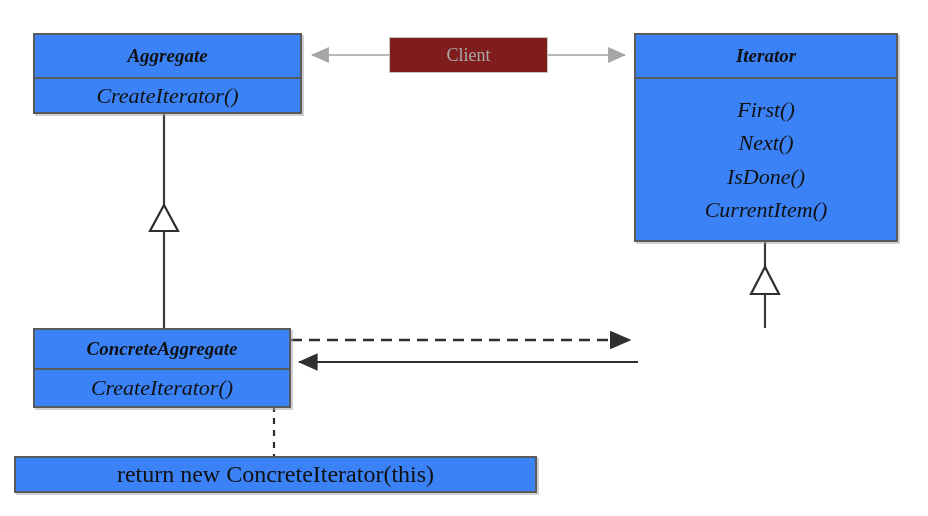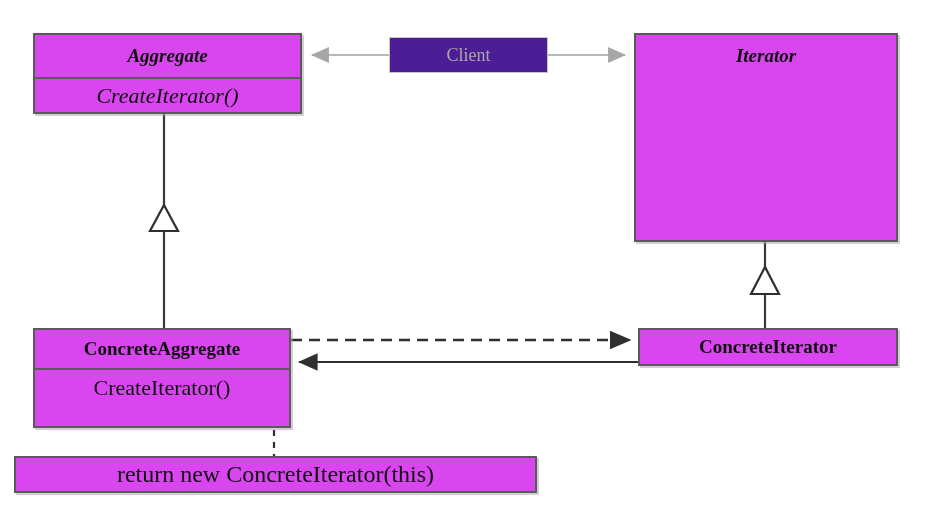--- a/index.html
+++ b/index.html
@@ -18,21 +18,21 @@
   #svg-layer {
     position: absolute;
     left: 0;
     top: 0;
     width: 928px;
     height: 516px;
   }
   .uml-box {
     position: absolute;
     box-sizing: border-box;
-    background: #d946ef;
+    background: #3b82f6;
     border: 2px solid #5a5a5a;
     box-shadow: 2px 2px 0 rgba(170,170,170,0.55);
     z-index: 3;
   }
   .compartment {
     box-sizing: border-box;
     display: flex;
     align-items: center;
     justify-content: center;
     text-align: center;
@@ -69,34 +69,34 @@
   #box-aggregate .c-ops  { height: 35px; }
 
   
   #box-iterator { left: 634px; top: 33px; width: 264px; height: 209px; }
   #box-iterator .c-head { height: 42px; }
   #box-iterator .c-ops  { height: 163px; }
 
   
   #box-client {
     left: 389px; top: 37px; width: 159px; height: 36px;
-    background: #4c1d95;
+    background: #7f1d1d;
     border: 1px solid #c6c6c6;
     box-shadow: none;
   }
   #box-client .c-head {
     height: 100%;
     color: #a9a9a9;
     font-weight: normal;
     font-style: normal;
     font-size: 18px;
   }
 
   
-  #box-concrete-aggregate { left: 33px; top: 328px; width: 258px; height: 100px; }
+  #box-concrete-aggregate { left: 33px; top: 328px; width: 258px; height: 80px; font-style: italic; }
   #box-concrete-aggregate .c-head { height: 38px; }
   #box-concrete-aggregate .c-ops  { height: 38px; }
 
   
   #box-concrete-iterator { left: 638px; top: 328px; width: 260px; height: 38px; }
   #box-concrete-iterator .c-head { height: 100%; }
 
   
   #box-note {
     left: 14px; top: 456px; width: 523px; height: 37px;
@@ -161,28 +161,31 @@
     <div class="compartment c-head cls-name abstract">Aggregate</div>
     <div class="compartment c-ops method method-italic">CreateIterator()</div>
   </div>
 
   <div class="uml-box" id="box-client">
     <div class="compartment c-head">Client</div>
   </div>
 
   <div class="uml-box" id="box-iterator">
     <div class="compartment c-head cls-name abstract">Iterator</div>
+    <div class="compartment c-ops ops-list">
+      <div class="method method-italic">First()</div>
+      <div class="method method-italic">Next()</div>
+      <div class="method method-italic">IsDone()</div>
+      <div class="method method-italic">CurrentItem()</div>
+    </div>
   </div>
 
   <div class="uml-box" id="box-concrete-aggregate">
     <div class="compartment c-head cls-name">ConcreteAggregate</div>
     <div class="compartment c-ops method">CreateIterator()</div>
   </div>
 
-  <div class="uml-box" id="box-concrete-iterator">
-    <div class="compartment c-head cls-name">ConcreteIterator</div>
-  </div>
 
   <div class="uml-box" id="box-note">
     <div class="compartment c-head">return new ConcreteIterator(this)</div>
   </div>
 
 </div>
 
 </body></html>

